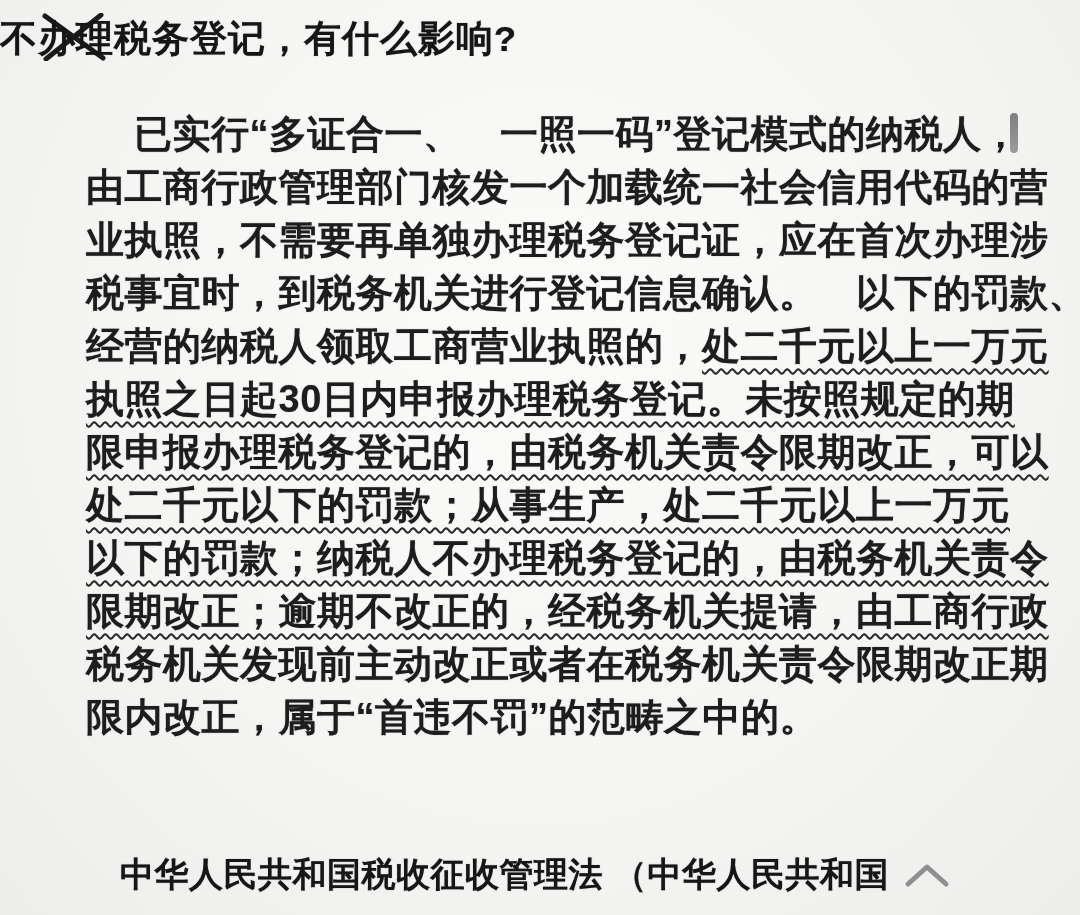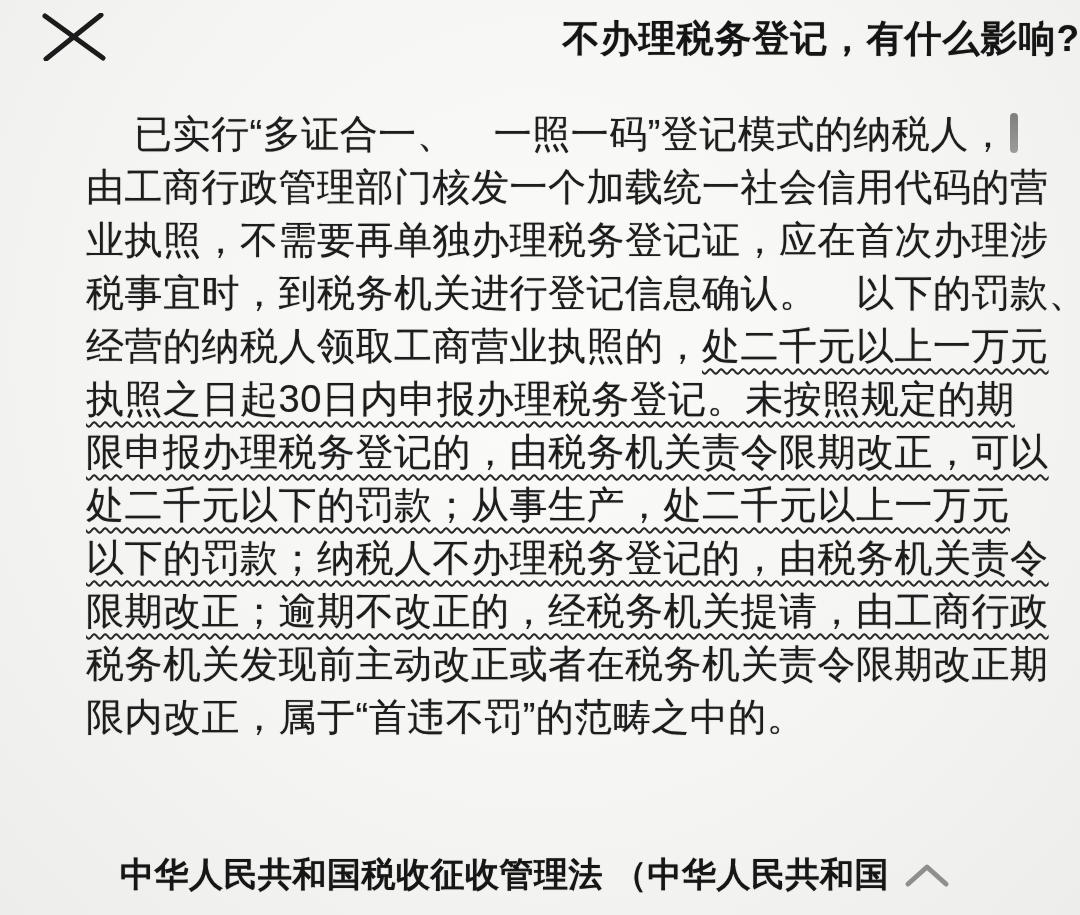--- a/index.html
+++ b/index.html
@@ -29,26 +29,27 @@
     cursor: pointer;
     display: flex;
     align-items: center;
     justify-content: center;
   }
   .page-title {
     position: absolute;
     left: 0;
     right: 0;
     top: 14px;
-    text-align: right;
+    text-align: left;
     font-size: 37px;
     font-weight: 700;
     letter-spacing: 1px;
     color: #151515;
     text-shadow: 0 0 1px rgba(20,20,20,0.45);
+    font-family: Liberation Mono, monospace;
   }
 
   
   .scroll-thumb {
     position: absolute;
     left: 1010px;
     top: 113px;
     width: 8px;
     height: 40px;
     border-radius: 4px;
@@ -57,21 +58,21 @@
   }
 
   
   .article {
     position: absolute;
     left: 86px;
     top: 108px;
     width: 950px;
     font-size: 38px;
     line-height: 53px;
-    font-weight: 400;
+    font-weight: 700;
     letter-spacing: 0.5px;
     color: #1d1d1d;
     text-shadow: 0 0 1px rgba(25,25,25,0.5);
   }
   .text-line {
     white-space: nowrap;
     height: 53px;
   }
   .text-line.indent { padding-left: 48px; }
   .seg.underlined {

